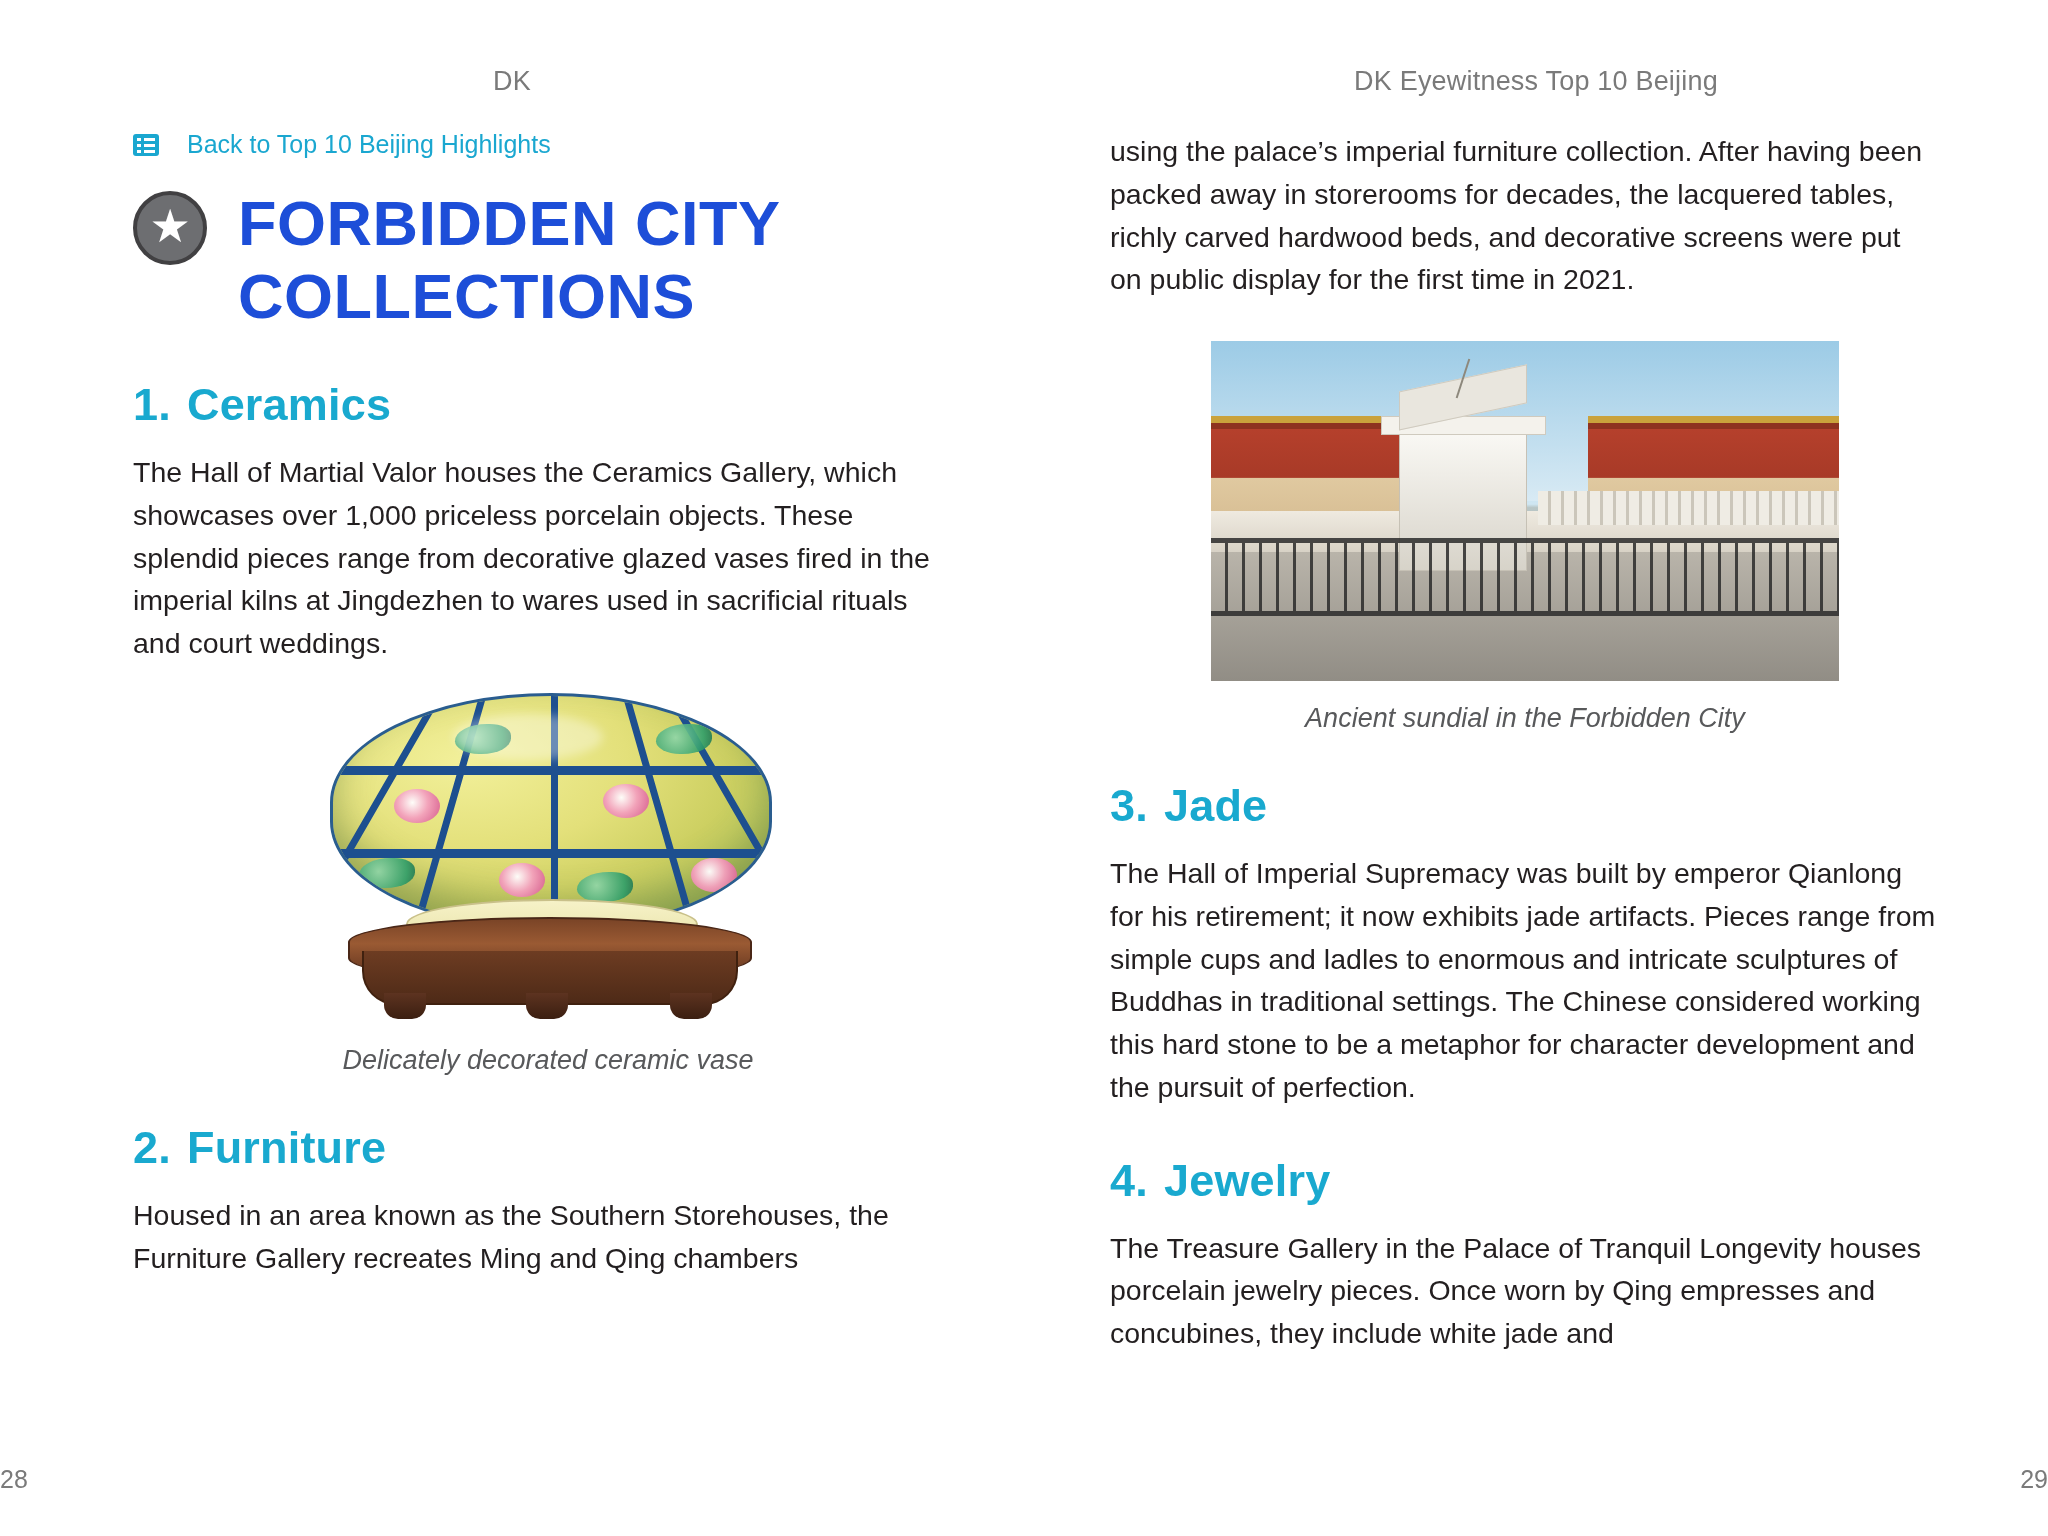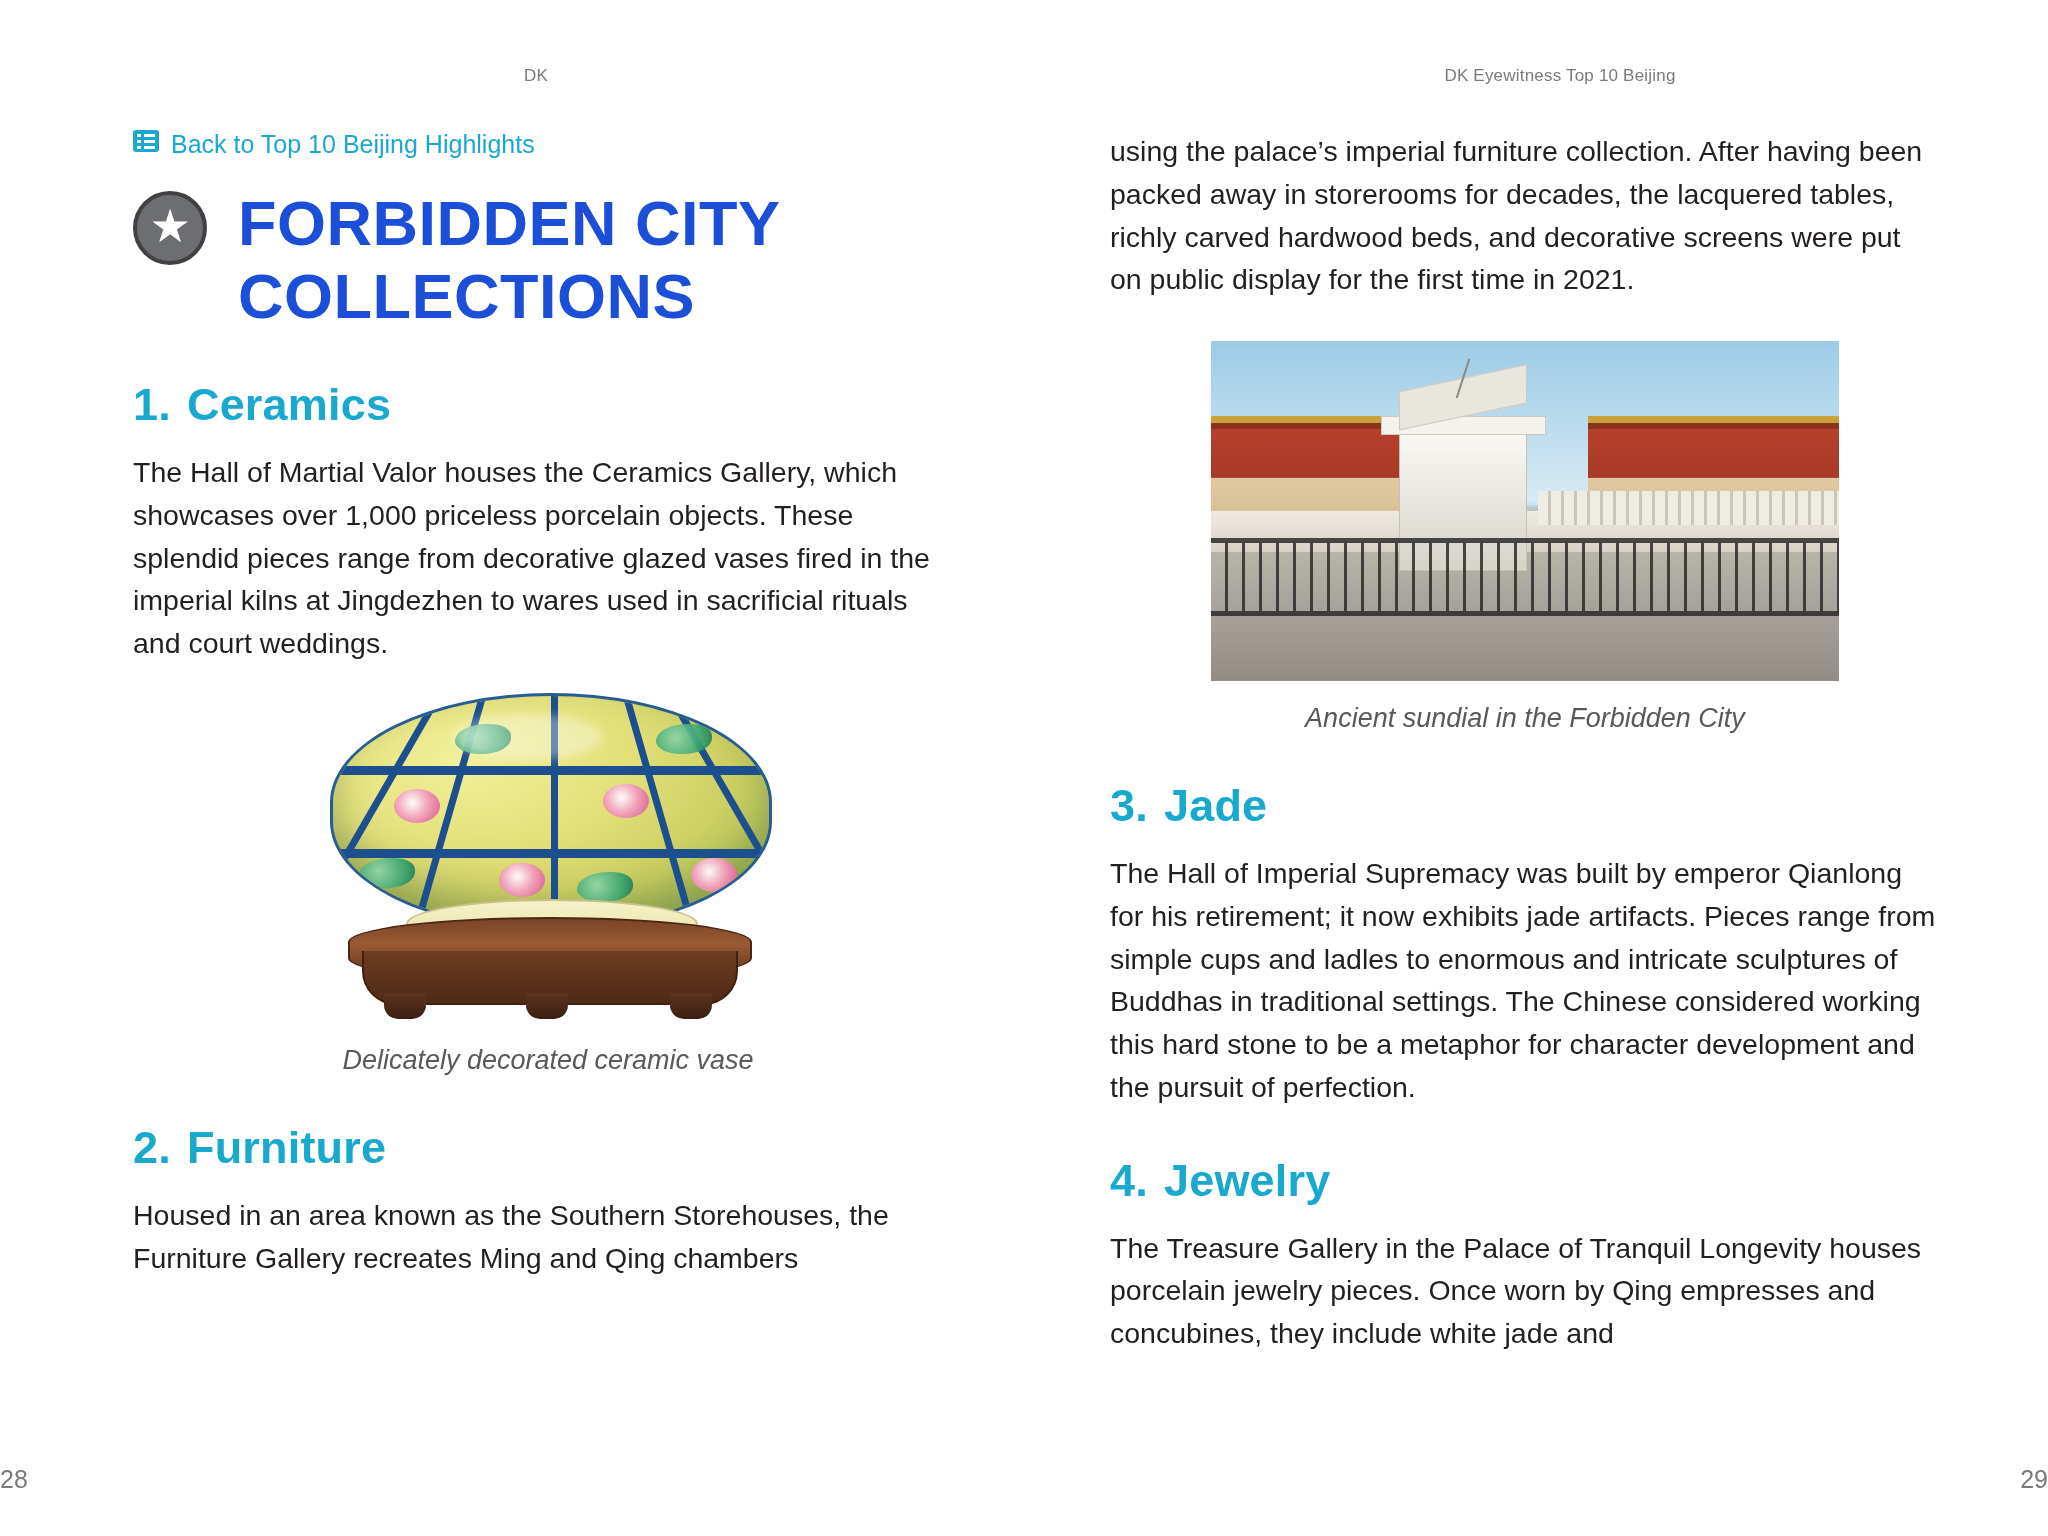--- a/index.html
+++ b/index.html
@@ -17,24 +17,23 @@
   .page {
     position: relative;
     width: 2048px;
     height: 1536px;
     box-sizing: border-box;
   }
   
   .runhead {
     position: absolute;
     top: 66px;
-    font-size: 17px;
+    font-size: 27px;
     color: #7a7a7a;
     letter-spacing: 0.2px;
-    padding-left: 24px;
   }
   .runhead-left {
     left: 0;
     width: 1024px;
     text-align: center;
   }
   .runhead-right {
     left: 1024px;
     width: 1024px;
     text-align: center;
@@ -44,22 +43,22 @@
     position: absolute;
     top: 130px;
     width: 830px;
   }
   .col-left { left: 133px; }
   .col-right { left: 1110px; }
 
   
   .backlink {
     display: flex;
-    align-items: flex-start;
-    gap: 12px;
+    align-items: center;
+    gap: 28px;
     margin-bottom: 26px;
     cursor: pointer;
   }
   .backlink .list-icon {
     width: 26px;
     height: 22px;
     background: #1aa7d0;
     border-radius: 3px;
     position: relative;
     flex: none;

